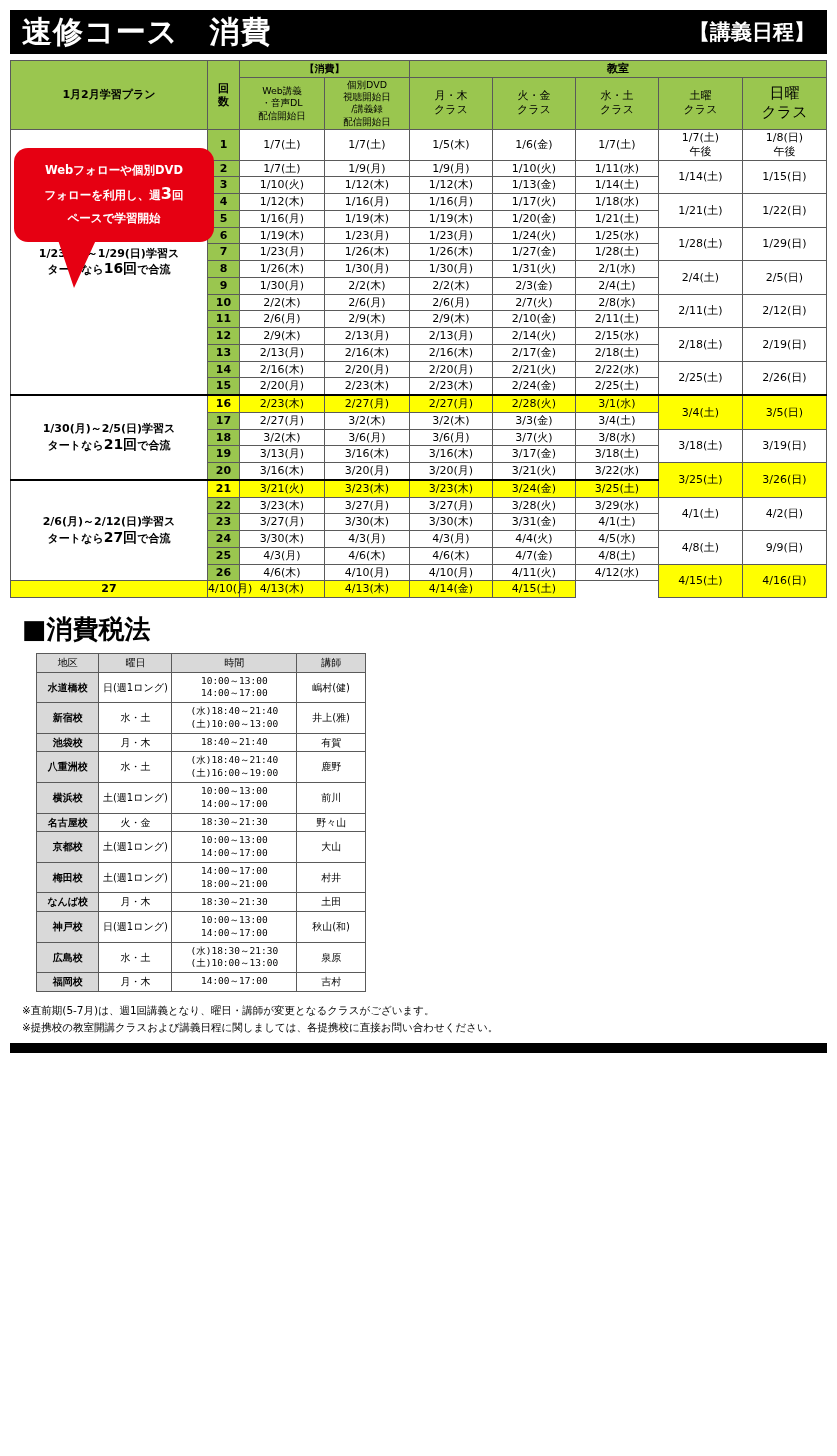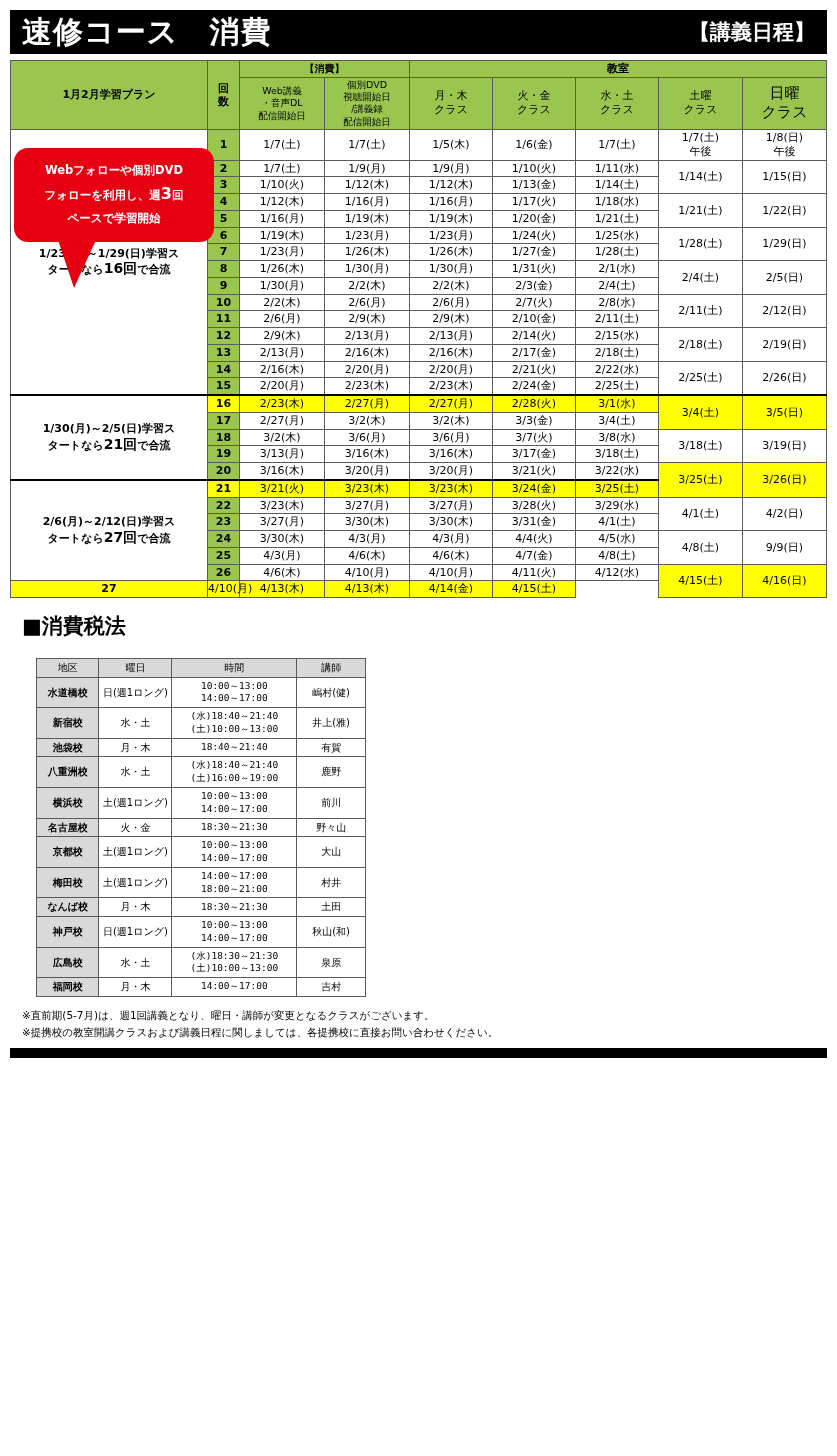--- a/index.html
+++ b/index.html
@@ -97,22 +97,22 @@
     bottom:-46px;
     width:0;height:0;
     border-left:16px solid transparent;
     border-right:22px solid transparent;
     border-top:48px solid #e60012;
   }
 
   
   .sec2{margin:14px 10px 0 22px;}
   .sec2 h2{
-    font-size:21px;
-    margin:0 0 18px 0;
+    font-size:26px;
+    margin:0 0 6px 0;
     font-weight:bold;
     font-family:"DejaVu Sans","Liberation Sans",sans-serif;
   }
   table.teachers{
     border-collapse:collapse;
     table-layout:fixed;
     width:330px;
     margin-left:14px;
   }
   table.teachers td,table.teachers th{

